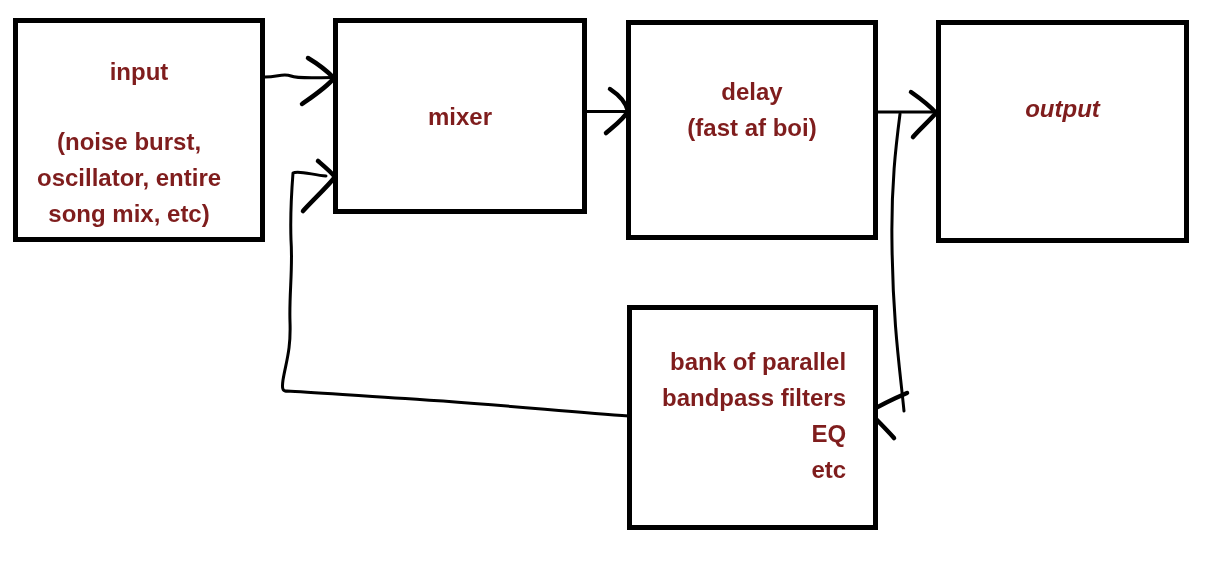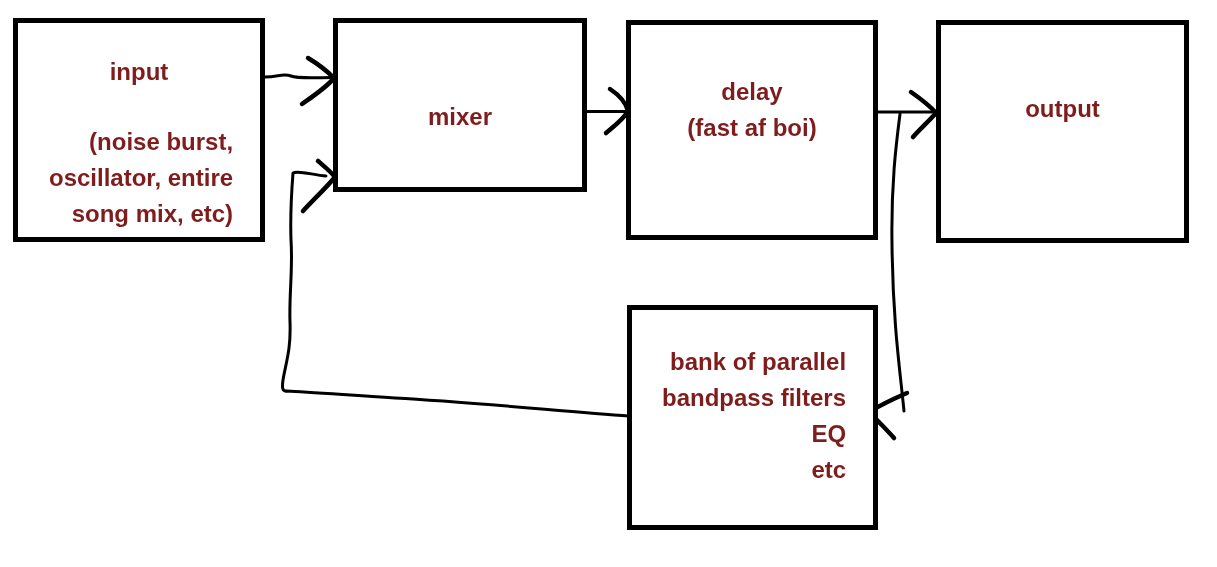--- a/index.html
+++ b/index.html
@@ -43,27 +43,27 @@
     font-size: 24px;
     line-height: 36px;
     white-space: pre-line;
   }
   .centered {
     left: 0;
     right: 0;
     text-align: center;
   }
   #box-input  { left: 13px;  top: 18px;  width: 252px; height: 224px; }
-  #box-mixer  { left: 333px; top: 18px;  width: 254px; height: 174px; }
+  #box-mixer  { left: 333px; top: 18px;  width: 254px; height: 196px; }
   #box-delay  { left: 626px; top: 20px;  width: 252px; height: 220px; }
-  #box-output { left: 936px; top: 20px;  width: 253px; height: 223px; }
+  #box-output { left: 936px; top: 20px;  width: 253px; height: 223px; font-style: italic; }
   #box-filter { left: 627px; top: 305px; width: 251px; height: 225px; }
 
   #input-title  { top: 31px; }
-  #input-sub    { top: 101px; left: 19px; text-align: right; margin-left: 12px; }
+  #input-sub    { top: 101px; left: 19px; text-align: center; }
   #mixer-label  { top: 76px; }
   #delay-label  { top: 49px; }
   #output-label { top: 66px; }
   #filter-label { top: 34px; left: 30px; text-align: right; }
 </style>
 </head>
 <body>
 
 <div class="canvas">
 

